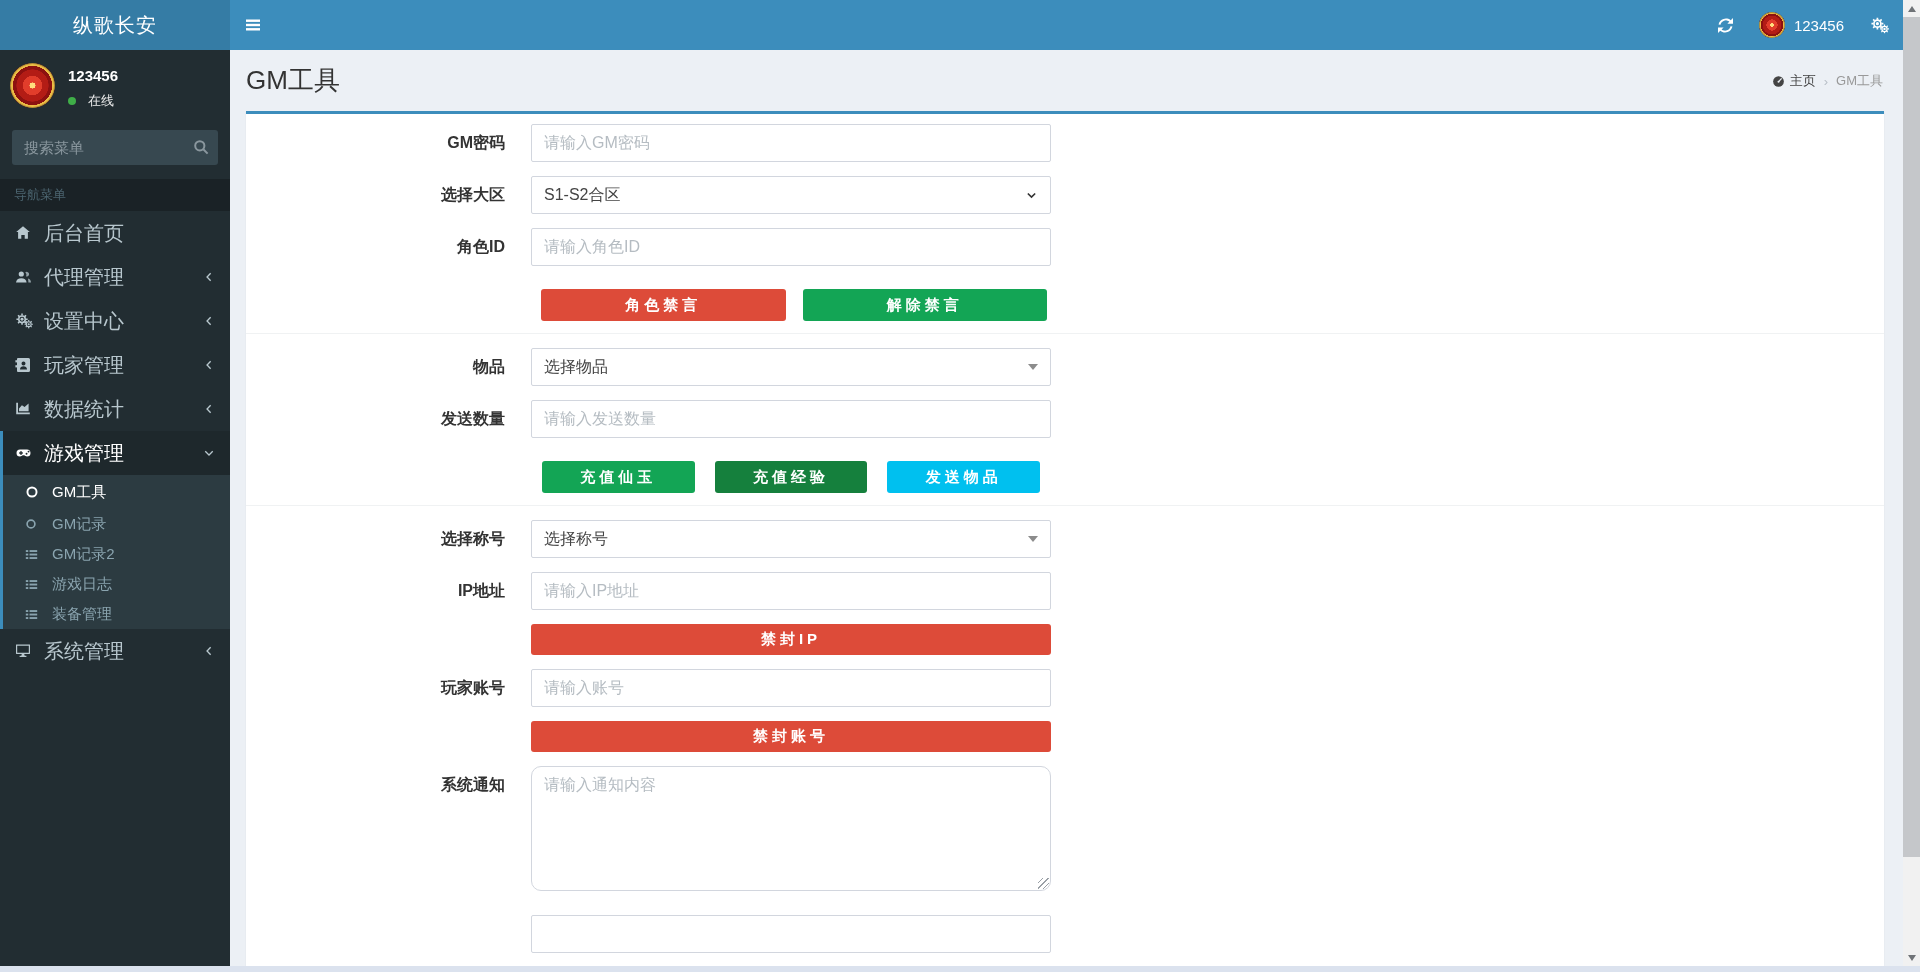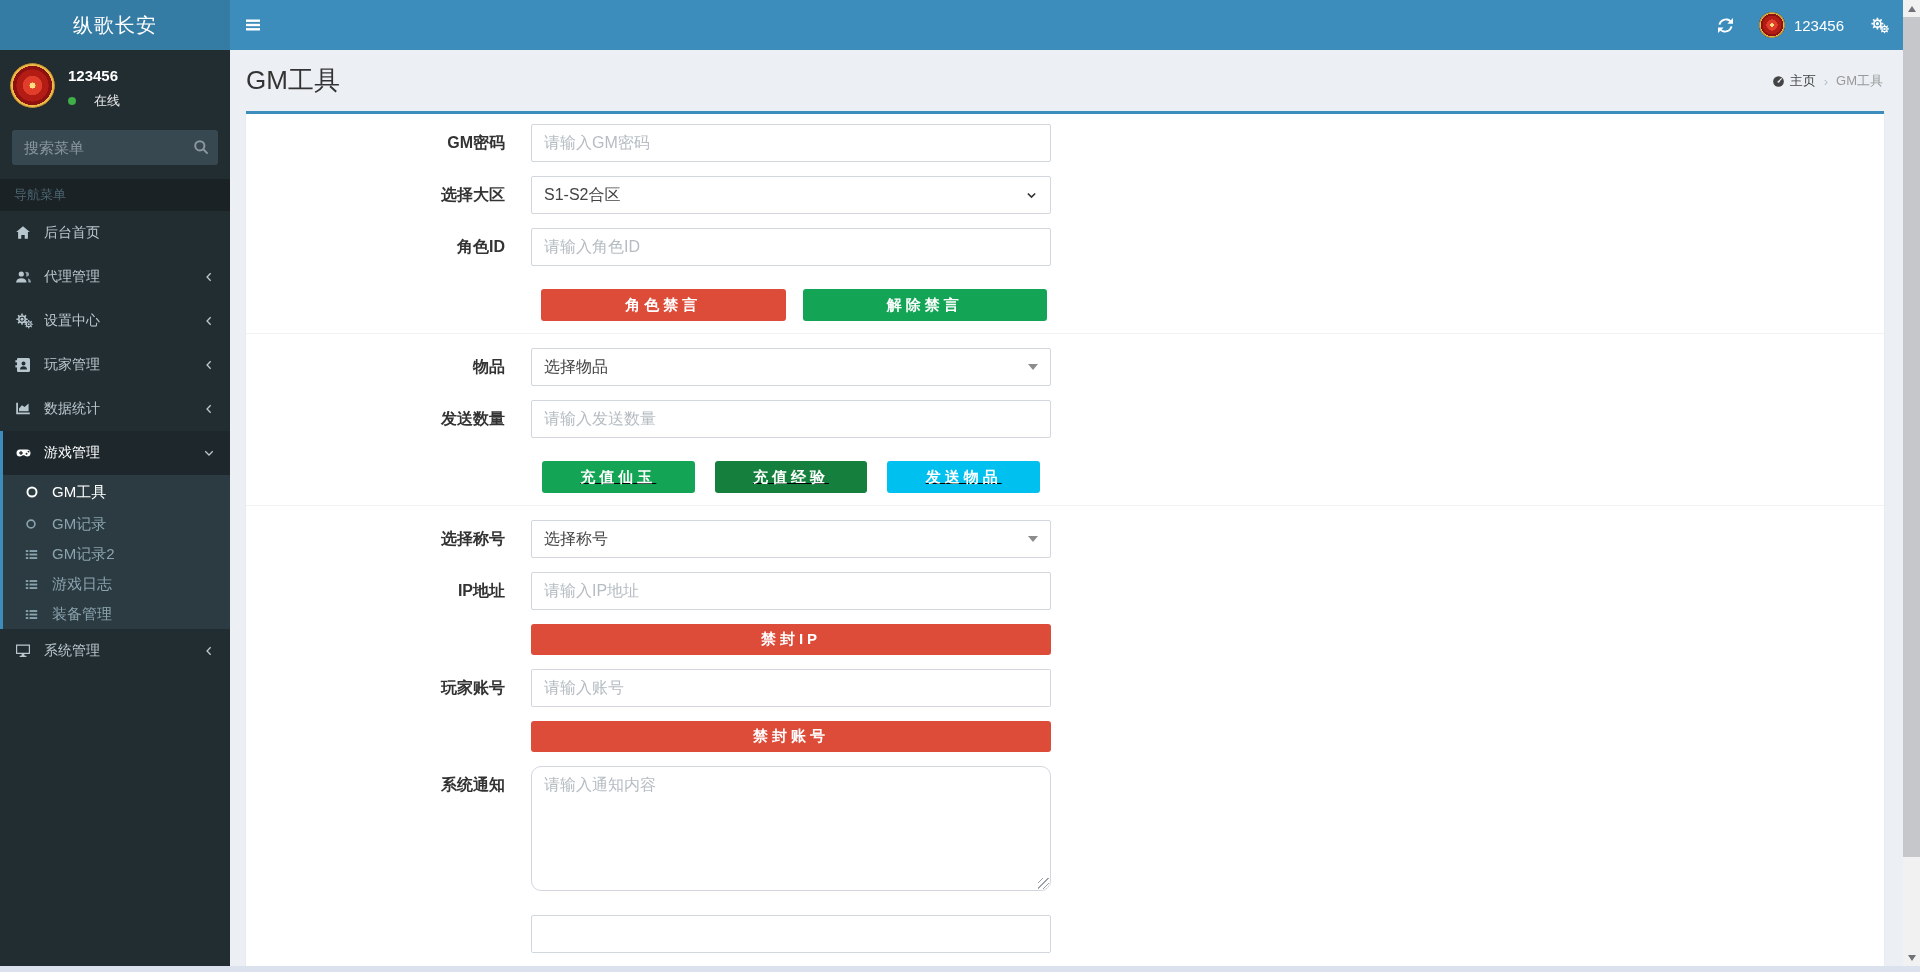--- a/index.html
+++ b/index.html
@@ -17,30 +17,30 @@
   .avatar { border-radius:50%;
     background: radial-gradient(circle at 50% 50%, #ffdf7e 0 9%, #e23d2b 10% 30%, #b31c15 31% 50%, #8c1110 51% 61%, #edbd45 62% 70%, #a31513 71% 100%);
     box-shadow: inset 0 0 0 1px rgba(0,0,0,.25); }
   .avatar.sm { width:26px; height:26px; }
   .avatar.lg { width:45px; height:45px; }
 
   
   .sidebar { position:absolute; left:0; top:50px; width:230px; bottom:6px; background:#222d32; overflow:hidden; }
   .user-panel { padding:13px 10px 12px; display:flex; gap:13px; align-items:flex-start; height:70px; }
   .user-name { color:#fff; font-weight:700; font-size:15px; margin-top:4px; }
-  .user-status { display:flex; align-items:center; gap:18px; margin-top:8px; color:#ececec; font-size:13px; }
+  .user-status { display:flex; align-items:center; gap:12px; margin-top:8px; color:#ececec; font-size:13px; }
   .dot { width:8px; height:8px; border-radius:50%; background:#3fae48; }
   .search-wrap { margin:10px 12px 0; position:relative; }
   .search-input { width:100%; height:35px; background:#374850; border:none; border-radius:3px; color:#ccc;
                   padding:0 36px 0 12px; font-size:15px; font-family:inherit; }
   .search-input::placeholder { color:#8a979e; }
   .search-btn { position:absolute; right:9px; top:9px; color:#8a979e; cursor:pointer; }
   .nav-header { margin-top:14px; padding:7px 14px; background:#1a2226; color:#4b646f; font-size:13px; }
   ul.menu { list-style:none; }
-  .mi { display:flex; align-items:center; height:44px; padding:0 15px 0 12px; color:#b8c7ce; font-size:14px;
+  .mi { display:flex; align-items:center; height:44px; padding:0 15px 0 12px; color:#b8c7ce; font-size:20px;
         border-left:3px solid transparent; cursor:pointer; }
   .mi .mic { width:29px; display:flex; align-items:center; color:#b8c7ce; }
   .mi .chev { margin-left:auto; color:#b8c7ce; display:flex; }
   .treeview-active .mi { border-left-color:#3c8dbc; background:#1e282c; color:#fff; }
   .treeview-active .mi .mic { color:#fff; }
   .submenu { list-style:none; background:#2c3b41; border-left:3px solid #3c8dbc; }
   .smi { display:flex; align-items:center; height:30px; padding:0 15px 0 22px; color:#8aa4af; font-size:15px; cursor:pointer; }
   .smi .mic { width:27px; display:flex; align-items:center; color:#8aa4af; }
   .smi.active { color:#fff; height:34px; }
   .smi.active .mic { color:#fff; }
@@ -62,21 +62,21 @@
   .tinput::placeholder, .tarea::placeholder { color:#b5bcc2; }
   .sel { width:100%; height:38px; border:1px solid #d2d6de; border-radius:2px; padding:0 12px; font-size:16px; color:#444;
          background:#fff; display:flex; align-items:center; justify-content:space-between; cursor:pointer; }
   .sel .caret-tri { width:0; height:0; border-left:5px solid transparent; border-right:5px solid transparent;
                     border-top:6px solid #8c8c8c; }
   .tarea { width:100%; height:125px; border:1px solid #d2d6de; border-radius:10px; padding:8px 12px; font-size:16px;
            color:#333; font-family:inherit; resize:none; display:block; }
   .resize-grip { position:absolute; right:2px; bottom:2px; width:11px; height:11px;
        background:repeating-linear-gradient(135deg, transparent 0 3px, #9aa0a6 3px 4px); cursor:nwse-resize; }
   .btnrow2 { display:flex; gap:17px; padding:0 4px 0 10px; margin-top:9px; }
-  .btnrow3 { display:flex; gap:20px; padding:0 11px 0 11px; margin-top:9px;text-decoration:underline; }
+  .btnrow3 { display:flex; gap:20px; padding:0 11px 0 11px; margin-top:9px; }
   .btn { border:none; border-radius:3px; color:#fff; font-weight:700; font-size:15px; letter-spacing:4px;
          height:32px; display:flex; align-items:center; justify-content:center; cursor:pointer; font-family:inherit; flex:1; }
   .btn.full { width:100%; height:31px; flex:none; }
   .red    { background:#dd4b39; }
   .green  { background:#13a555; }
   .purple { background:#15803d; }
   .cyan   { background:#00c0ef; }
   hr.soft { border:none; border-top:1px solid #f0f2f3; margin:12px 0 14px; }
 
   

